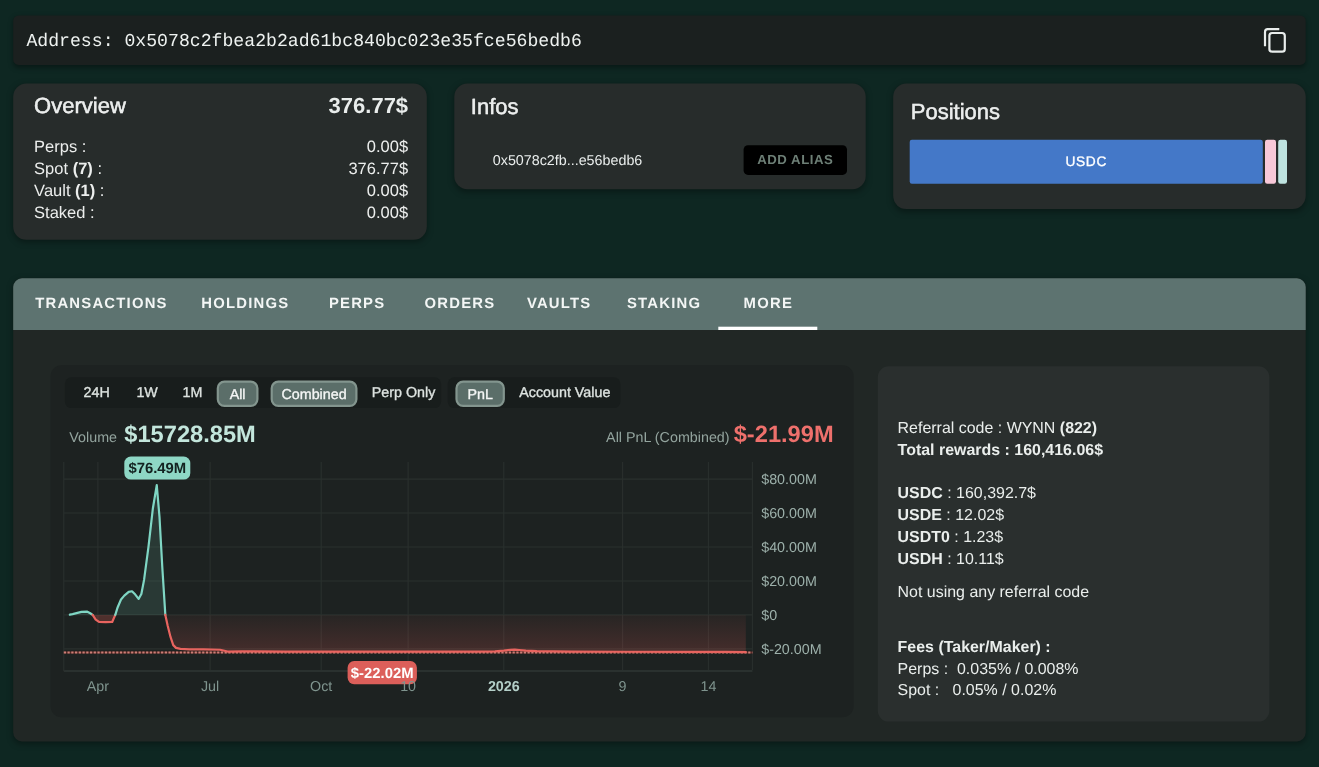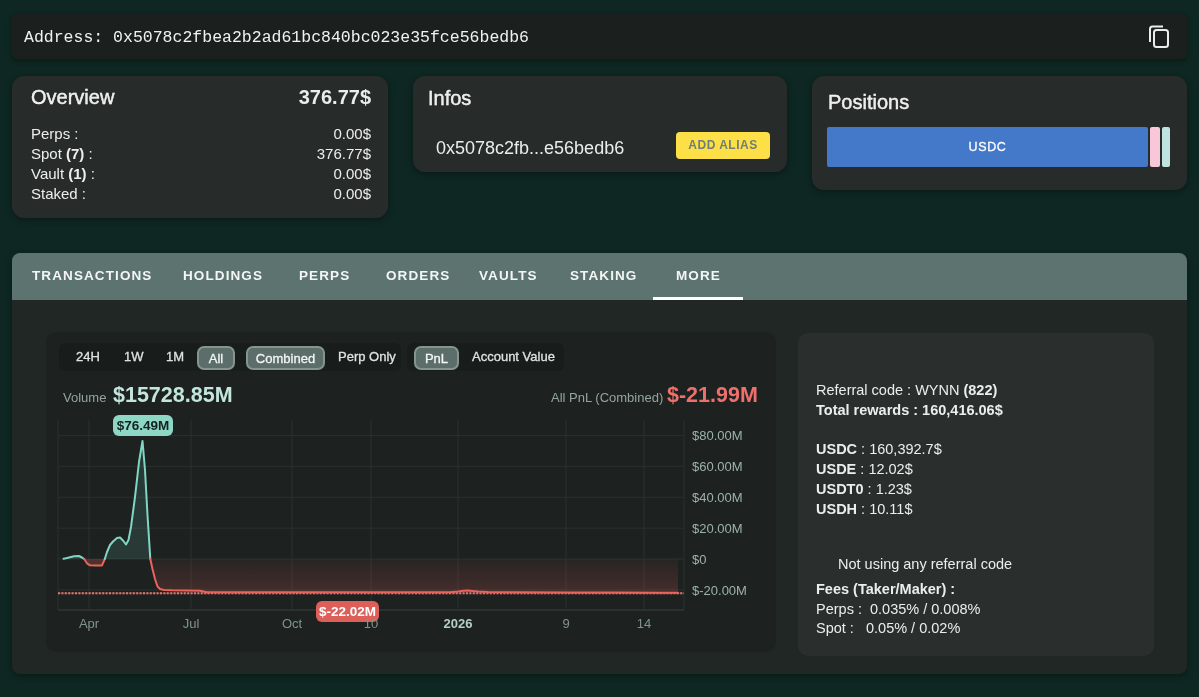--- a/index.html
+++ b/index.html
@@ -27,24 +27,24 @@
   .card {
     background:#272c2b; border-radius:12px;
     box-shadow:0 2px 6px rgba(0,0,0,0.35);
   }
   h2.abs { -webkit-text-stroke:0.4px #fdfdfd; }
   #card-overview { left:12px; top:76px; width:376px; height:142px; }
   #card-infos    { left:413px; top:76px; width:374px; height:96px; }
   #card-positions{ left:812px; top:76px; width:375px; height:114px; }
   .ovrow { position:absolute; left:19px; right:17px; font-size:15px; color:#eceeed; }
   .ovrow .v { float:right; }
-  #infos-addr { position:absolute; left:436px; top:138px; font-size:18px; color:#e9edec; }
+  #infos-addr { position:absolute; left:448px; top:138px; font-size:13px; color:#e9edec; }
   #addalias {
     position:absolute; left:676px; top:132px; width:94px; height:27px;
-    background:#fde047; border-radius:4px; color:#6d7f76;
+    background:#000000; border-radius:4px; color:#6d7f76;
     font-size:12px; font-weight:bold; letter-spacing:0.5px;
     text-align:center; line-height:27px;
   }
   #posbar { position:absolute; left:827px; top:127px; width:343px; height:40px; }
   #posbar .seg { position:absolute; top:0; height:40px; border-radius:2px; }
   #posbar .blue { left:0; width:321px; background:#4478c8; }
   #posbar .blue span {
     display:block; text-align:center; line-height:40px;
     color:#fff; font-size:12.5px; letter-spacing:0.6px; font-weight:normal; -webkit-text-stroke:0.3px #fff;
   }
@@ -216,18 +216,18 @@
       </svg>
     </div>
 
     <div id="refcard" style="position:absolute; left:786px; top:80px; width:356px; height:323px; background:#2a2f2e; border-radius:10px;">
       <div class="refln" style="top:48px;">Referral code : WYNN <b>(822)</b></div>
       <div class="refln" style="top:67.7px;font-weight:bold;">Total rewards : <b>160,416.06$</b></div>
       <div class="refln" style="top:107px;"><b>USDC</b> : 160,392.7$</div>
       <div class="refln" style="top:127px;"><b>USDE</b> : 12.02$</div>
       <div class="refln" style="top:146.7px;"><b>USDT0</b> : 1.23$</div>
       <div class="refln" style="top:167.4px;"><b>USDH</b> : 10.11$</div>
-      <div class="refln" style="top:222px;margin-left:22px;">Not using any referral code</div>
+      <div class="refln" style="top:197px;">Not using any referral code</div>
       <div class="refln" style="top:246.8px;"><b>Fees (Taker/Maker) :</b></div>
       <div class="refln" style="top:266.5px;">Perps :&nbsp; 0.035% / 0.008%</div>
       <div class="refln" style="top:286.2px;">Spot :&nbsp;&nbsp;&nbsp;0.05% / 0.02%</div>
     </div>
   </div>
 
 </body></html>

